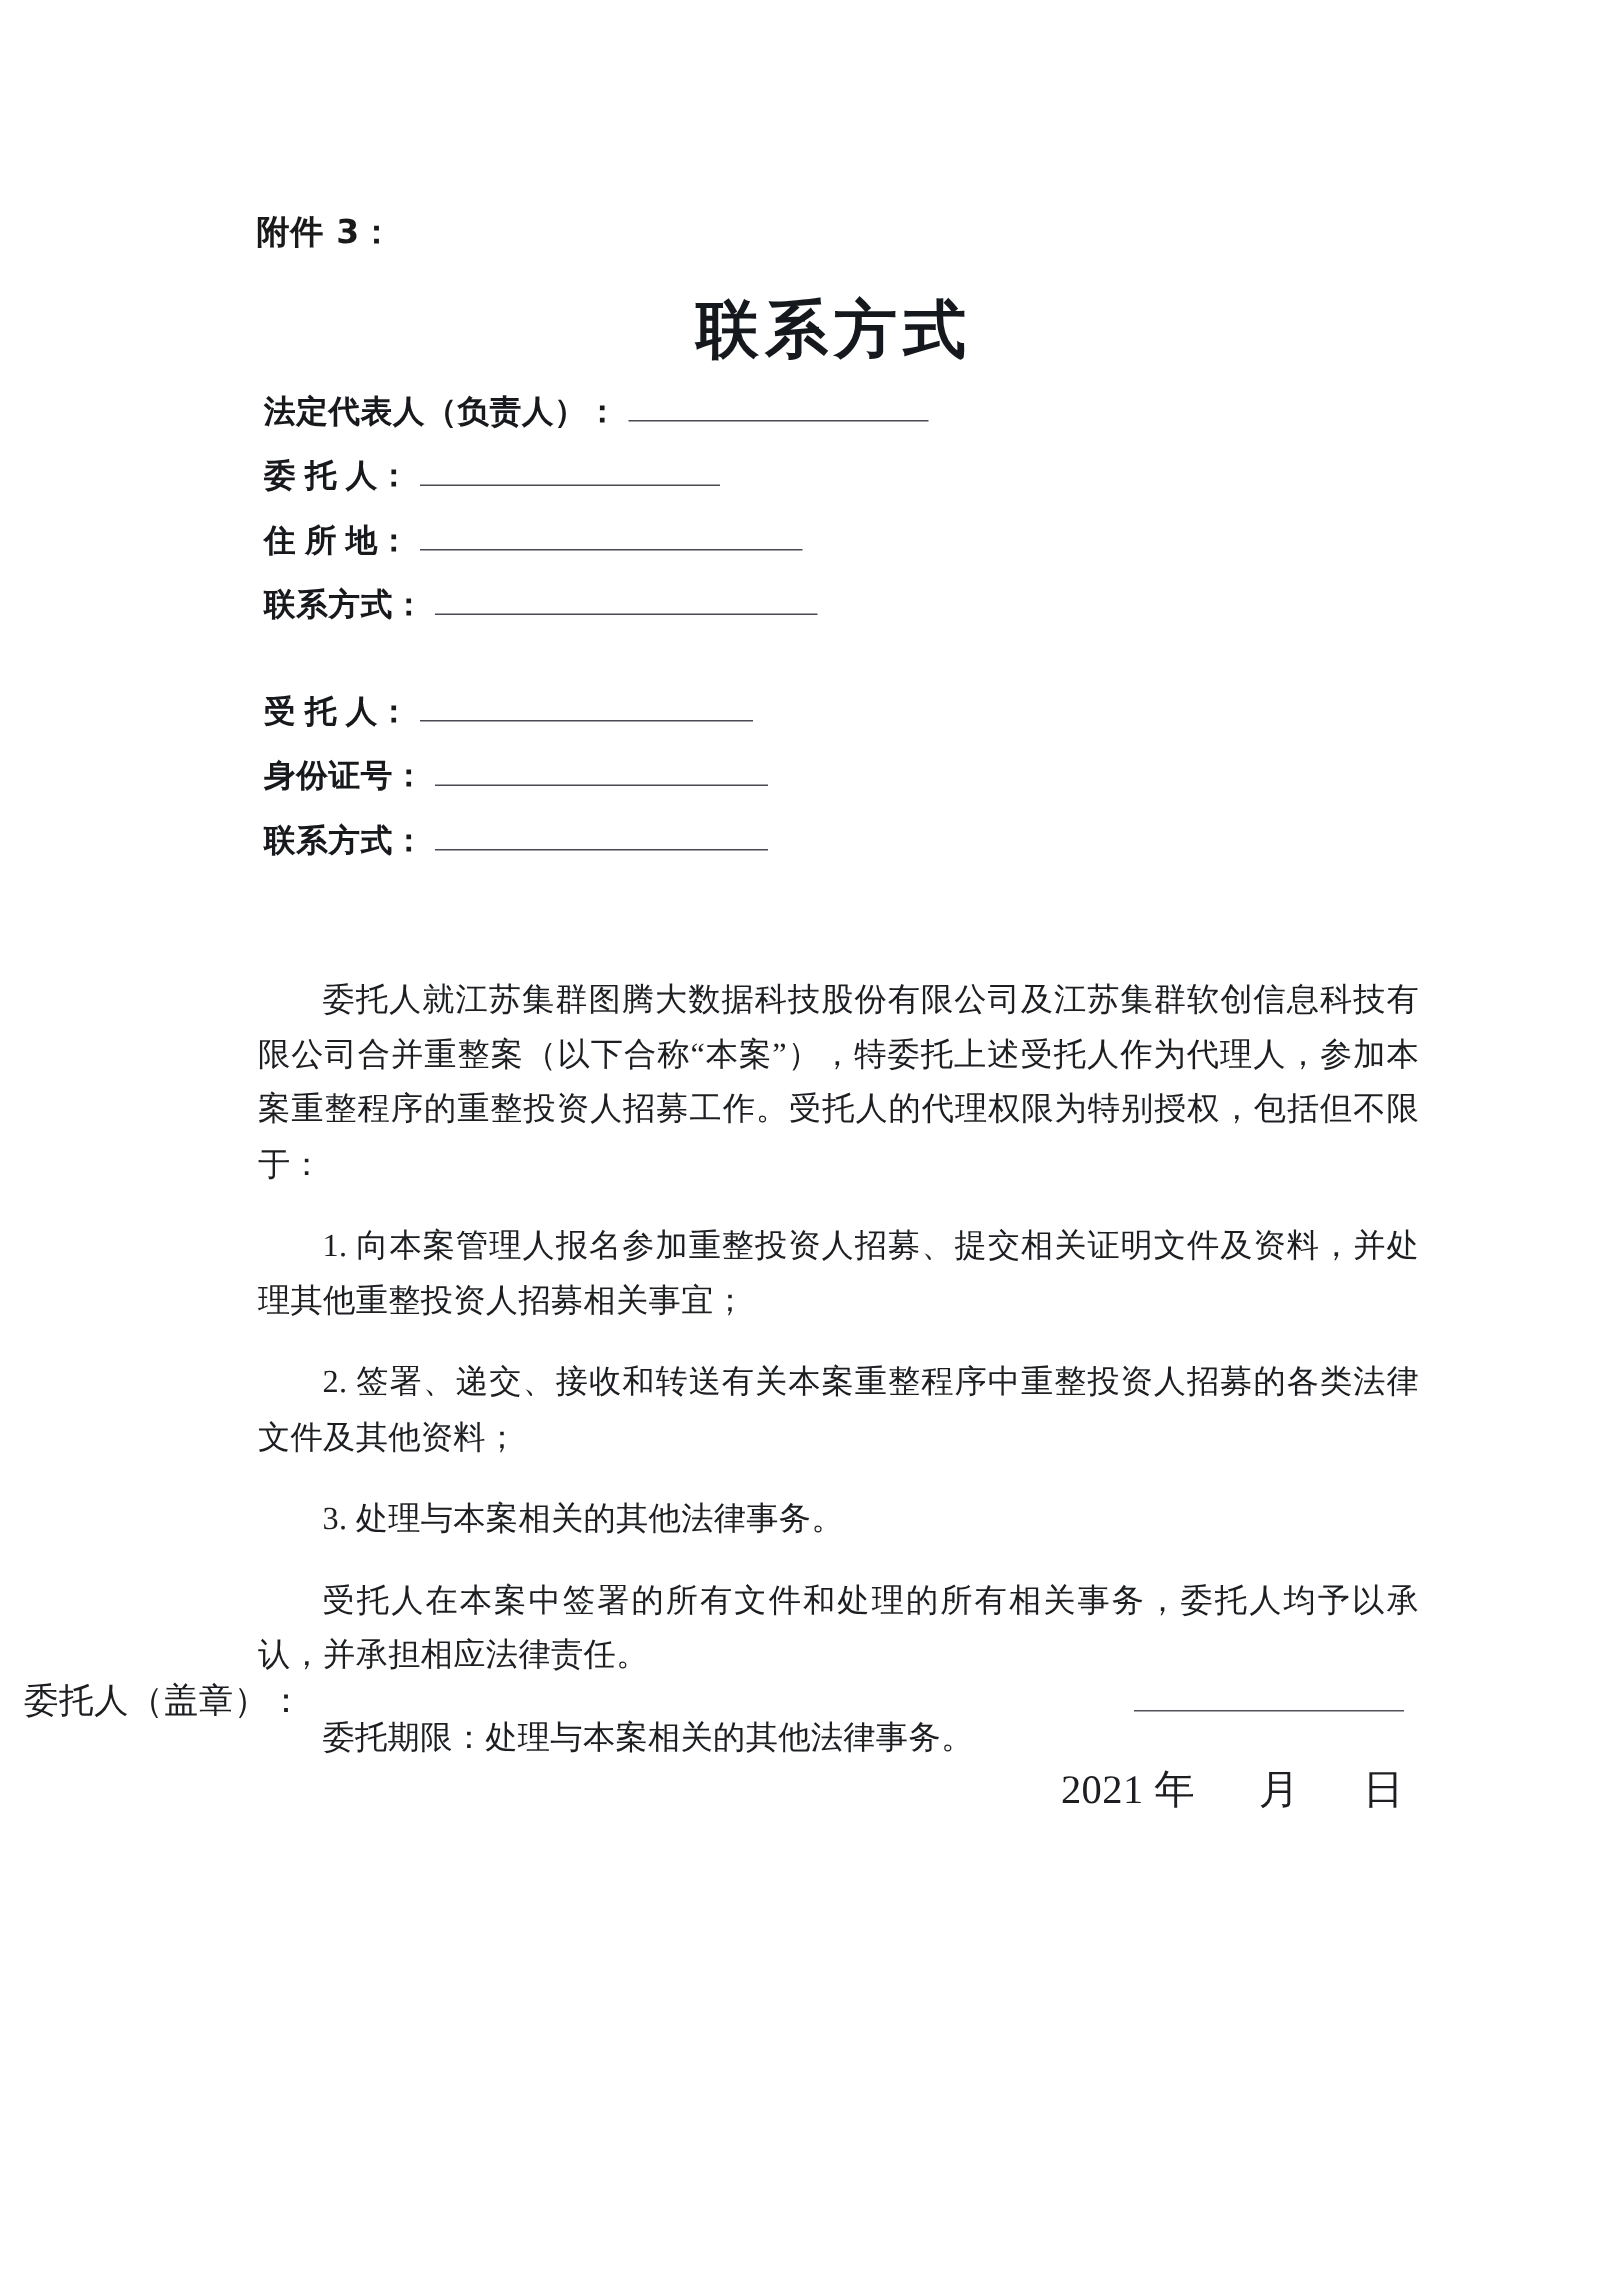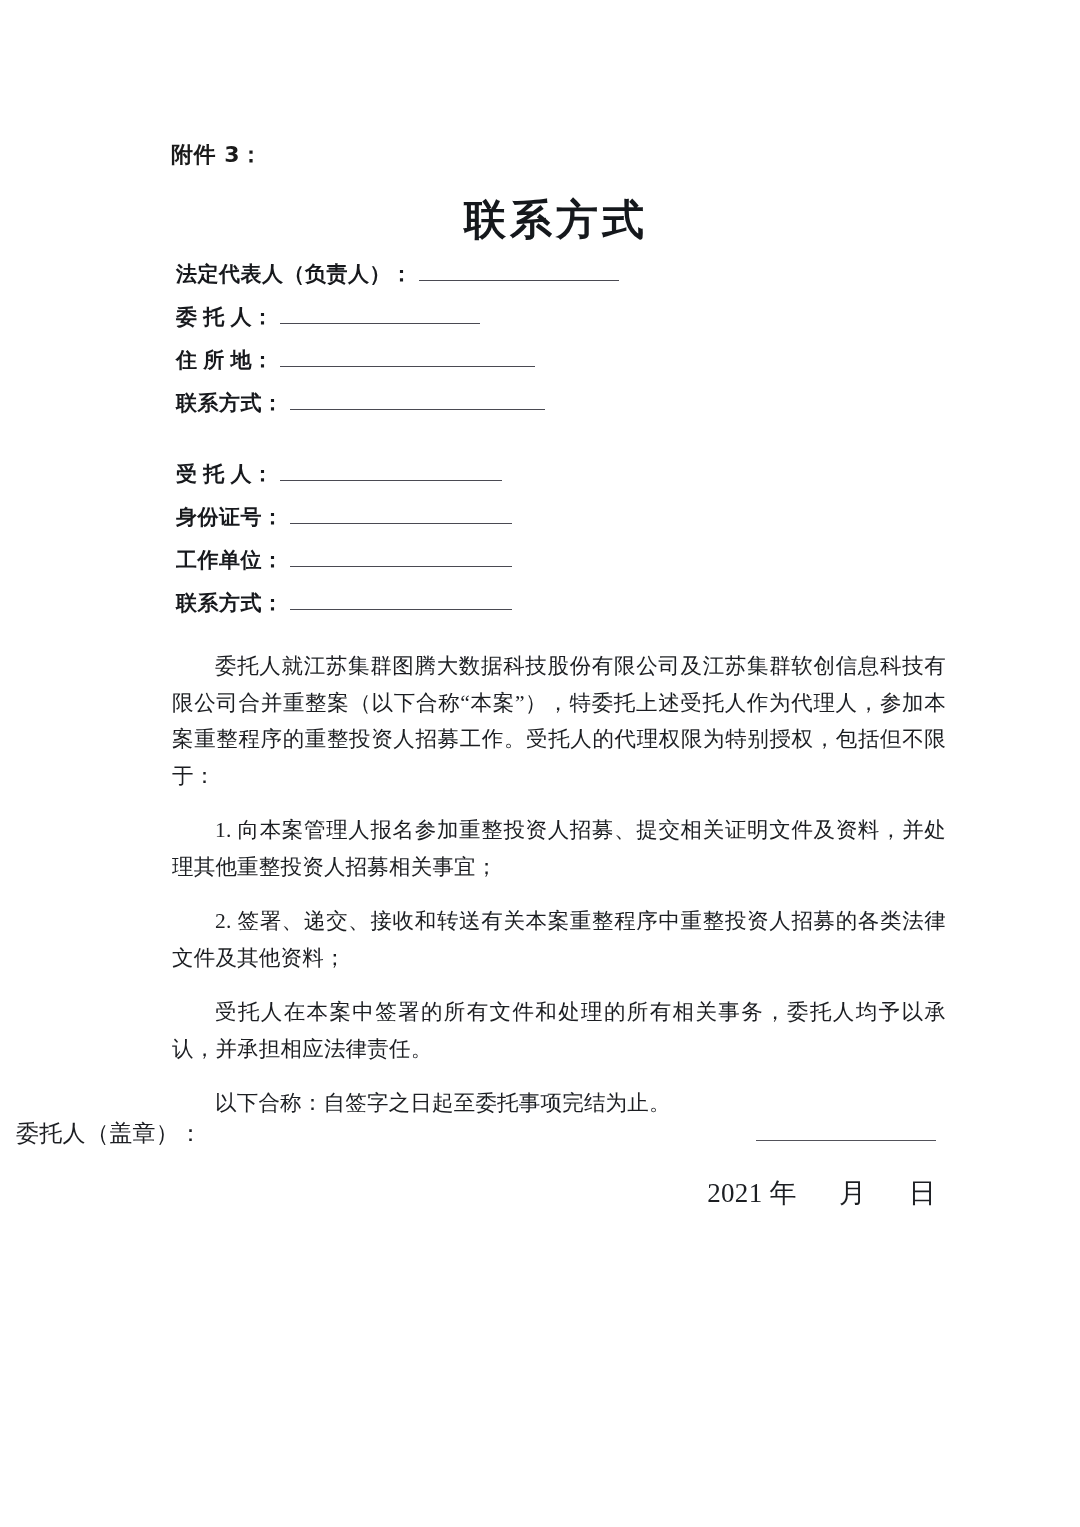--- a/index.html
+++ b/index.html
@@ -153,30 +153,30 @@
   <div class="field-block" id="principal-block" style="top:260px;">
       <div class="field-row"><span class="field-label">法定代表人（负责人）：</span><span class="field-rule" style="width: 200px;"></span></div>
       <div class="field-row"><span class="field-label">委 托 人：</span><span class="field-rule" style="width: 200px;"></span></div>
       <div class="field-row"><span class="field-label">住 所 地：</span><span class="field-rule" style="width: 255px;"></span></div>
       <div class="field-row"><span class="field-label">联系方式：</span><span class="field-rule" style="width: 255px;"></span></div>
     </div>
 
   <div class="field-block" id="agent-block" style="top:460px;">
       <div class="field-row"><span class="field-label">受 托 人：</span><span class="field-rule" style="width: 222px;"></span></div>
       <div class="field-row"><span class="field-label">身份证号：</span><span class="field-rule" style="width: 222px;"></span></div>
-      <div class="field-row"><span class="field-label">工作单位：</span><span class="field-rule" style="width: 222px;"></span></div>
       <div class="field-row"><span class="field-label">联系方式：</span><span class="field-rule" style="width: 222px;"></span></div>
     </div>
 
   <div class="body-text">
     <p>委托人就江苏集群图腾大数据科技股份有限公司及江苏集群软创信息科技有限公司合并重整案（以下合称“本案”），特委托上述受托人作为代理人，参加本案重整程序的重整投资人招募工作。受托人的代理权限为特别授权，包括但不限于：</p>
     <p class="gap">1. 向本案管理人报名参加重整投资人招募、提交相关证明文件及资料，并处理其他重整投资人招募相关事宜；</p>
     <p class="gap">2. 签署、递交、接收和转送有关本案重整程序中重整投资人招募的各类法律文件及其他资料；</p>
+    <p class="gap">3. 处理与本案相关的其他法律事务。</p>
     <p class="gap">受托人在本案中签署的所有文件和处理的所有相关事务，委托人均予以承认，并承担相应法律责任。</p>
-    <p class="gap">以下合称：自签字之日起至委托事项完结为止。</p>
+    <p class="gap">委托期限：处理与本案相关的其他法律事务。</p>
   </div>
 
   <div class="sign-block">
     <div class="sign-row">
       <span class="sign-label">委托人（盖章）：</span>
       <span class="sign-rule"></span>
     </div>
     <div class="date-row">2021 年      月      日</div>
   </div>
 

